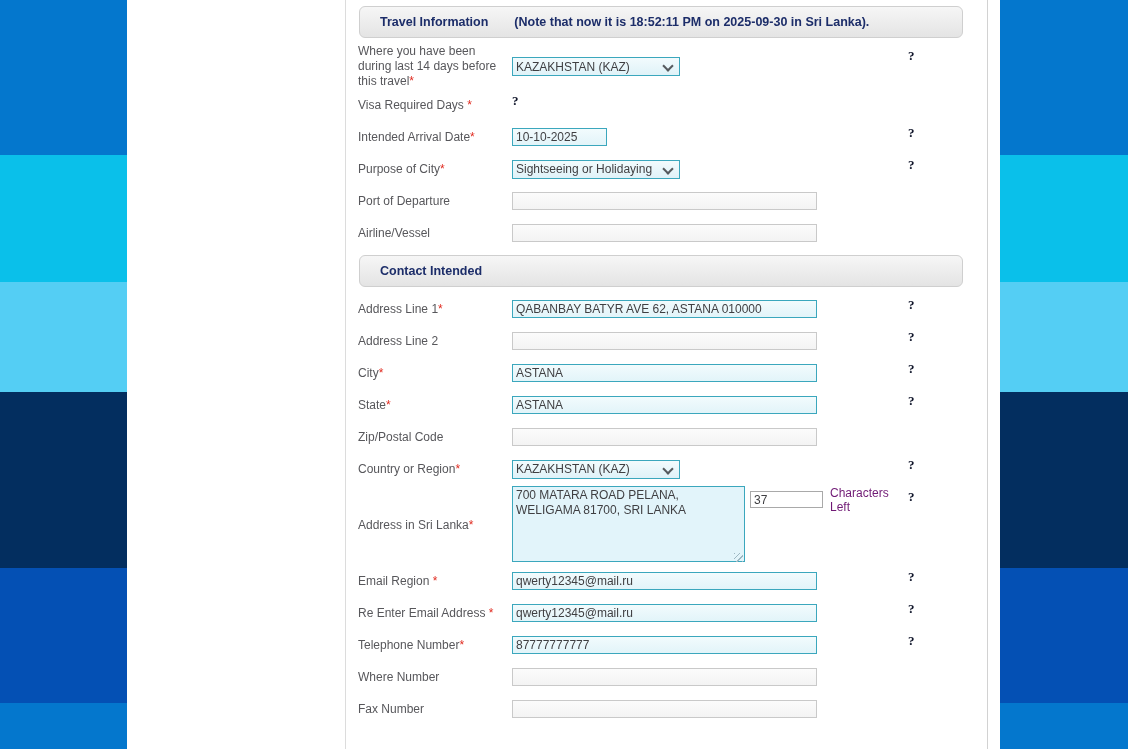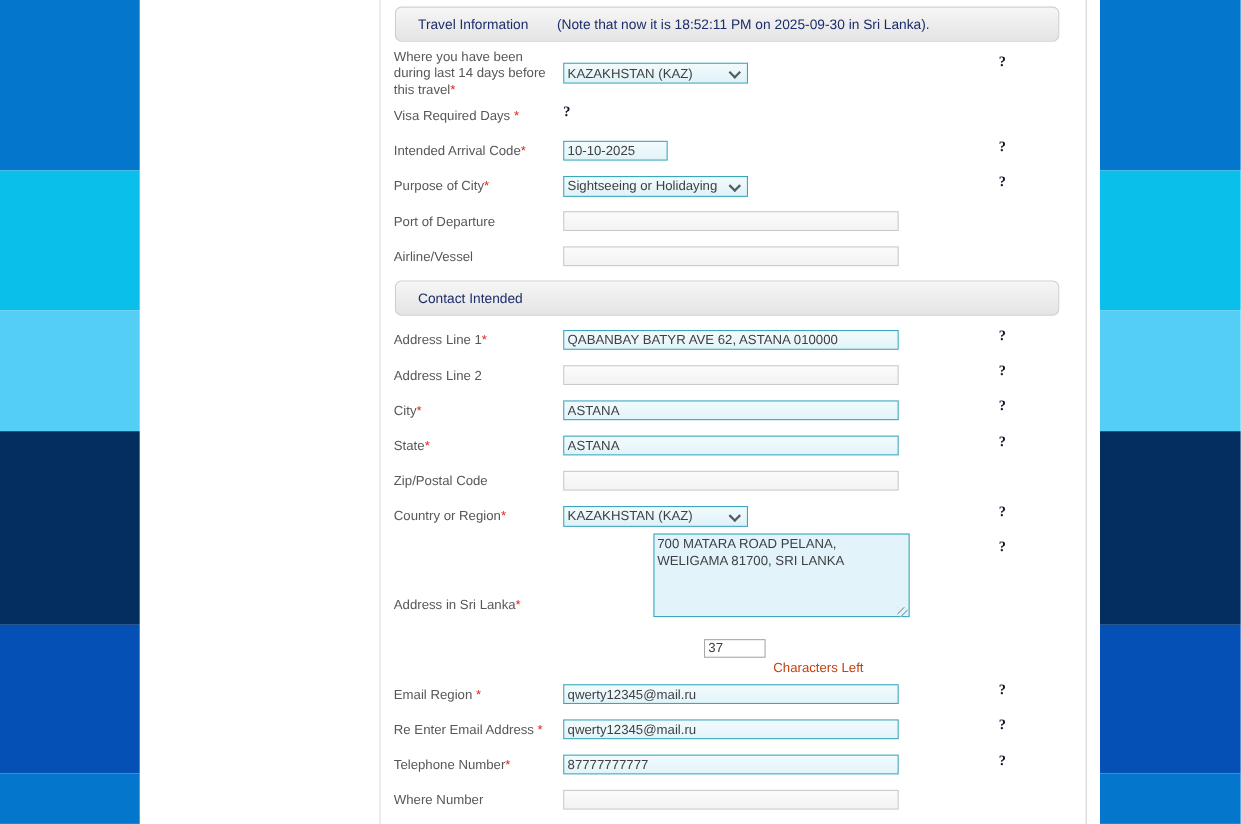--- a/index.html
+++ b/index.html
@@ -24,21 +24,21 @@
   }
 
   
   .section-bar{
     margin:6px 24px 3px 13px;height:32px;
     background:linear-gradient(#f6f6f6,#e4e4e4);
     border:1px solid #cfcfcf;border-radius:6px;
     display:flex;align-items:center;gap:26px;
     padding-left:20px;box-sizing:border-box;
   }
-  .bar-title,.bar-note{font-weight:normal;font-size:12.5px;color:#1c2d69;white-space:nowrap;}
+  .bar-title,.bar-note{font-weight:bold;font-size:12.5px;color:#1c2d69;white-space:nowrap;}
 
   .rows{padding-top:3px;}
   .form-row{
     display:grid;grid-template-columns:154px 396px 1fr;
     align-items:center;min-height:32px;padding-left:12px;box-sizing:border-box;
   }
   .form-row.tall{min-height:80px;}
   .row-label{line-height:1.25;padding-right:6px;color:#57575b;}
   .req{color:#e02b20;}
   .row-help{align-self:start;padding-top:4px;}
@@ -68,27 +68,27 @@
   .ta-wrap{position:relative;display:inline-block;}
   textarea.field{
     box-sizing:border-box;width:233px;height:76px;resize:none;
     border:1px solid #3ba7bd;background:#e2f4fa;
     font-family:inherit;font-size:12px;color:#3f3f42;padding:1px 3px;line-height:1.3;
   }
   .grip{
     position:absolute;right:2px;bottom:3px;width:9px;height:9px;
     background:repeating-linear-gradient(-45deg,#9db7c2 0 1px,transparent 1px 4px);
   }
-  .ta-cell{display:flex;align-items:center;flex-direction:column;}
+  .ta-cell{display:flex;align-items:flex-start;}
   .chars-group{display:flex;align-items:center;gap:7px;margin-left:5px;margin-bottom:1px;}
   input.chars{
-    box-sizing:border-box;width:56px;height:17px;border:1px solid #a9a9a9;
+    box-sizing:border-box;width:73px;height:17px;border:1px solid #a9a9a9;
     background:#fff;font-family:inherit;font-size:12px;color:#3f3f42;padding:0 3px;
   }
-  .chars-label{color:#c2410c;margin-top:36px;}
+  .chars-label{color:#701a75;}
 </style>
 </head>
 <body>
 
 <div class="stripe-band left">
     <div class="stripe" style="height: 155px; background: rgb(4, 119, 205);"></div>
     <div class="stripe" style="height: 127px; background: rgb(10, 192, 234);"></div>
     <div class="stripe" style="height: 110px; background: rgb(84, 206, 244);"></div>
     <div class="stripe" style="height: 176px; background: rgb(3, 46, 95);"></div>
     <div class="stripe" style="height: 135px; background: rgb(4, 80, 180);"></div>
@@ -113,21 +113,21 @@
         <div class="form-row">
           <div class="row-label"><span>Where you have been during last 14 days before this travel</span><span class="req">*</span></div>
           <div class="row-control"><span class="select-wrap"><select class="field"><option>KAZAKHSTAN (KAZ)</option></select><i class="chev"></i></span></div>
           <div class="row-help"><span class="help-q">?</span></div>
         </div>
         <div class="form-row">
           <div class="row-label"><span>Visa Required Days </span><span class="req">*</span></div>
           <div class="row-help"><span class="help-q">?</span></div>
         </div>
         <div class="form-row">
-          <div class="row-label"><span>Intended Arrival Code</span><span class="req">*</span></div>
+          <div class="row-label"><span>Intended Arrival Date</span><span class="req">*</span></div>
           <div class="row-control"><input class="field" type="text" value="10-10-2025" style="width: 95px;"></div>
           <div class="row-help"><span class="help-q">?</span></div>
         </div>
         <div class="form-row">
           <div class="row-label"><span>Purpose of City</span><span class="req">*</span></div>
           <div class="row-control"><span class="select-wrap"><select class="field"><option>Sightseeing or Holidaying</option></select><i class="chev"></i></span></div>
           <div class="row-help"><span class="help-q">?</span></div>
         </div>
         <div class="form-row">
           <div class="row-label"><span>Port of Departure</span></div>

